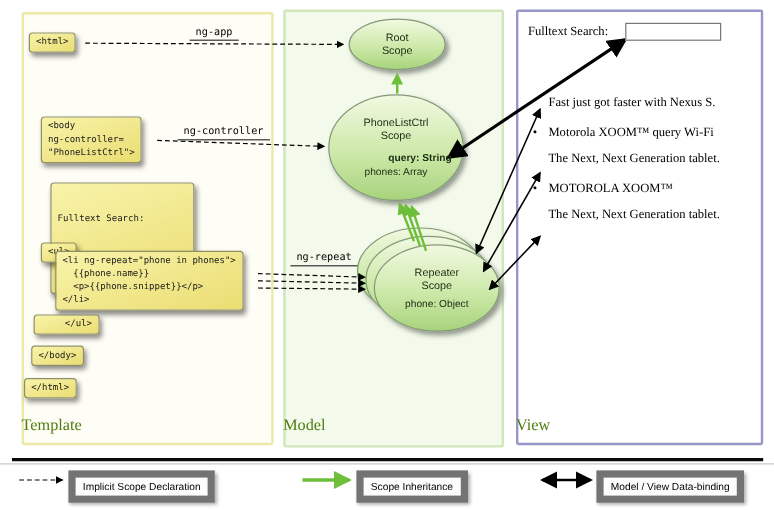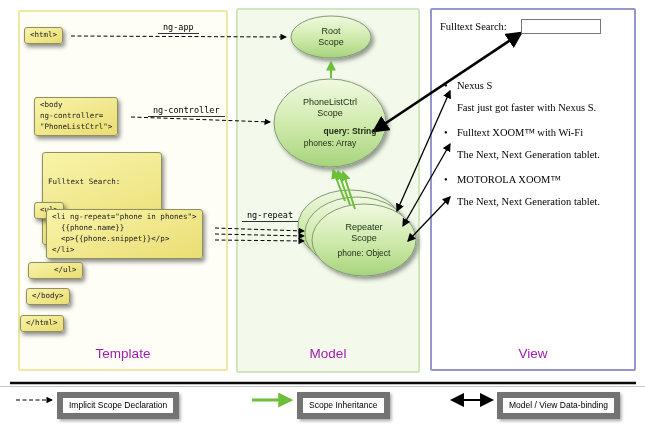--- a/index.html
+++ b/index.html
@@ -5,21 +5,21 @@
   * { margin:0; padding:0; box-sizing:border-box; }
   html,body { background:#ffffff; }
   body { font-family:"Liberation Sans", sans-serif; }
   #canvas { position:relative; width:645px; height:425px; background:#ffffff; overflow:hidden; }
 
   
   .panel { position:absolute; border-radius:2px; }
   #panel-template { left:18px; top:10px; width:210px; height:361px; border:2px solid #ece9a6; background:#fffef6; }
   #panel-model    { left:236px; top:8px;  width:184px; height:365px; border:2px solid #cfe7ba; background:#f3faeb; }
   #panel-view     { left:430px; top:8px;  width:206px; height:363px; border:2px solid #9697c8; background:#ffffff; }
-  .panel-title { position:absolute; text-align:center; font-size:13.5px; color:#a21caf; }
+  .panel-title { position:absolute; text-align:left; font-size:13.5px; color:#4d7c0f;font-family:Liberation Serif, serif; }
   #title-template { left:18px;  top:346px; width:210px; }
   #title-model    { left:236px; top:346px; width:184px; }
   #title-view     { left:430px; top:346px; width:206px; }
 
   
   #overlay { position:absolute; left:0; top:0; pointer-events:none; }
 
   
   .code { position:absolute; font:7.5px/1.45 "DejaVu Sans Mono", monospace; white-space:pre;
           background:linear-gradient(160deg,#f8f3a9 0%,#eadd72 100%);
@@ -183,25 +183,24 @@
   <div class="scope-prop" id="phonelist-phones">phones: Array</div>
   <div class="scope-text" id="repeater-title">Repeater
 Scope</div>
   <div class="scope-prop" id="repeater-phone">phone: Object</div>
 
   <div class="view-text" id="search-label">Fulltext Search:</div>
   <input id="search-input" type="text" value="" style="">
 
   <div id="view-list" class="view-text">
     <div class="view-item">
-      <div class="vi-title"><span class="bullet">•</span><span>Nexus S</span></div>
       <div class="vi-sub">Fast just got faster with Nexus S.</div>
     </div>
     <div class="view-item">
-      <div class="vi-title"><span class="bullet">•</span><span>Fulltext XOOM™ with Wi-Fi</span></div>
+      <div class="vi-title"><span class="bullet">•</span><span>Motorola XOOM™ query Wi-Fi</span></div>
       <div class="vi-sub">The Next, Next Generation tablet.</div>
     </div>
     <div class="view-item">
       <div class="vi-title"><span class="bullet">•</span><span>MOTOROLA XOOM™</span></div>
       <div class="vi-sub">The Next, Next Generation tablet.</div>
     </div>
   </div>
 
   <div class="legend-box" id="legend-implicit">Implicit Scope Declaration</div>
   <div class="legend-box" id="legend-inheritance">Scope Inheritance</div>

